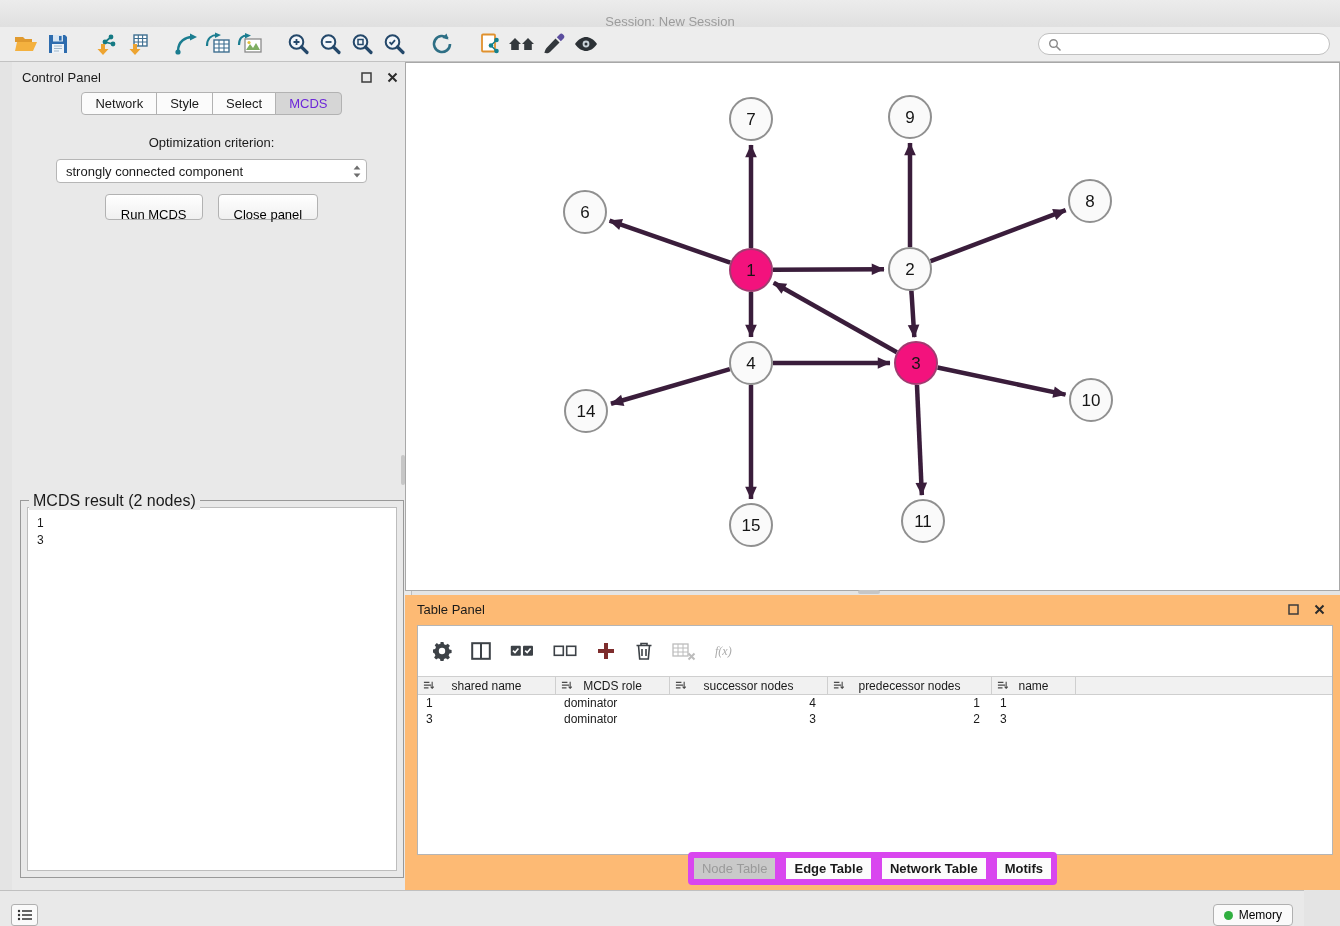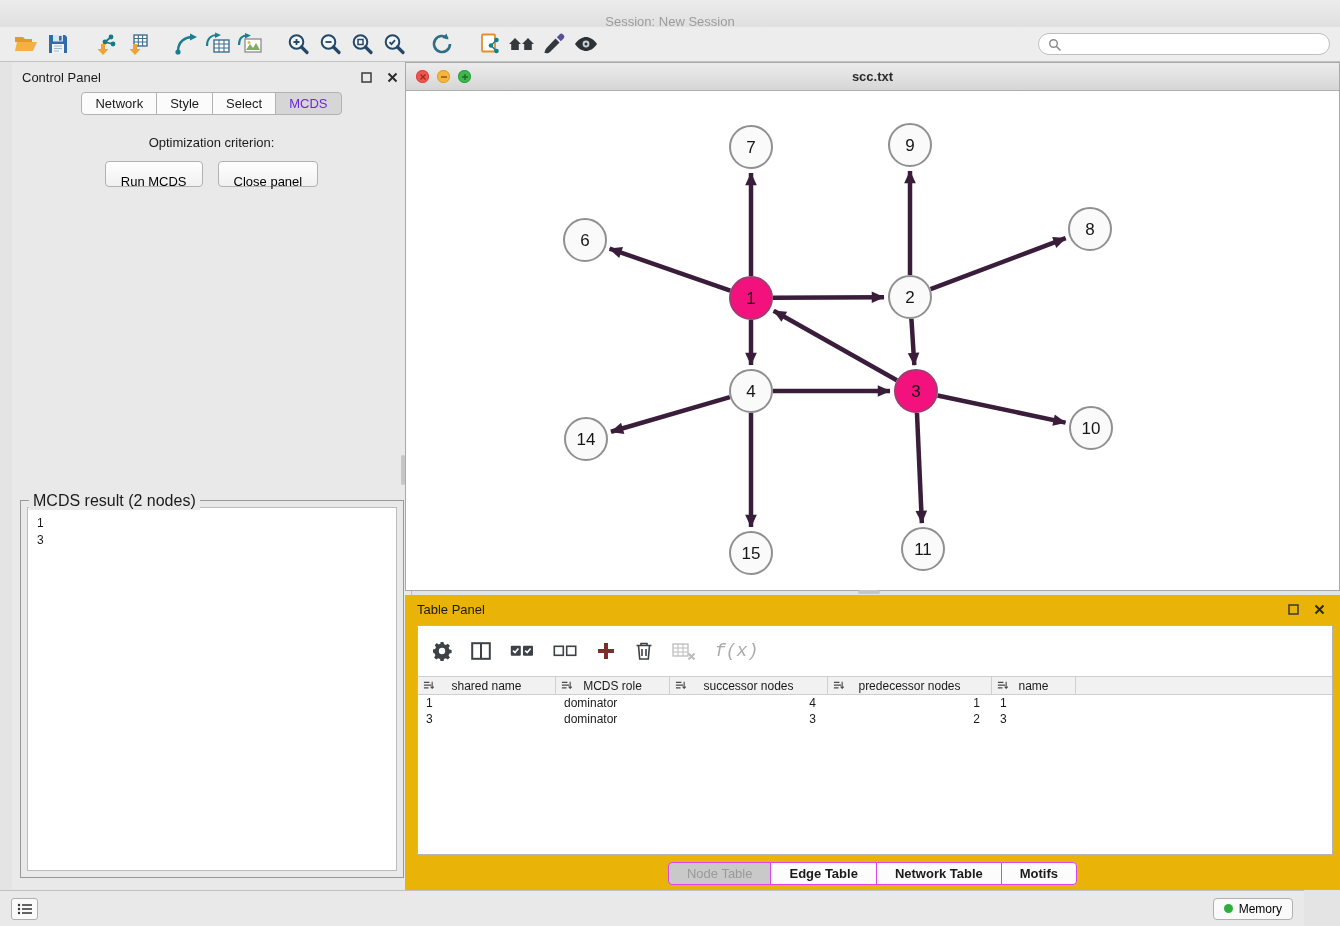--- a/index.html
+++ b/index.html
@@ -42,42 +42,42 @@
   .traffic{display:flex;gap:8px;position:absolute;left:10px;top:7px}
   .tl{width:13px;height:13px;border-radius:50%;display:flex;align-items:center;justify-content:center;cursor:pointer;padding:0;border:none}
   .tl.red{background:#f1564e;box-shadow:inset 0 0 0 1px #d8453e}
   .tl.yellow{background:#f6b53c;box-shadow:inset 0 0 0 1px #dd9f2f}
   .tl.green{background:#3fb64f;box-shadow:inset 0 0 0 1px #2f9e3f}
   .nw-title{flex:1;text-align:center;font-size:13px;font-weight:700;color:#2b2b2b}
   .nw-canvas{position:relative;width:933px;height:499px;background:#fff;overflow:hidden}
   .nw-canvas svg text{font-family:"Liberation Sans",sans-serif}
 
   
-  .table-panel{position:absolute;left:405px;top:595px;width:935px;height:295px;background:#eab308}
+  .table-panel{position:absolute;left:405px;top:595px;width:935px;height:295px;background:#fdba74}
   .tp-header{height:28px;display:flex;align-items:center;padding:0 12px;gap:8px}
   .tp-header .title{flex:1;font-size:13px}
   .tp-content{position:absolute;left:12px;top:30px;width:916px;height:230px;background:#fff;border:1px solid #b5b5b5;overflow:hidden}
   .tp-toolbar{height:50px;display:flex;align-items:center;padding:0 14px;gap:19px}
   .tp-tbb{border:none;background:transparent;cursor:pointer;display:flex;align-items:center;justify-content:center;padding:0}
-  .fx{font-family:Liberation Mono, monospace;font-style:italic;font-size:18px;color:#aaa}
+  .fx{font-family:Liberation Serif, serif;font-style:italic;font-size:12px;color:#aaa}
   .tp-grid-header{height:19px;display:flex;background:#f1f1f1;border-top:1px solid #cfcfcf;border-bottom:1px solid #cfcfcf}
   .th{position:relative;display:flex;align-items:center;justify-content:center;border-right:1px solid #cfcfcf;font-size:12px;cursor:pointer}
   .th .sort-wrap{position:absolute;left:5px;top:3px}
   .trow{display:flex;height:16px;align-items:center;font-size:12px;cursor:default}
   .td{height:16px;line-height:16px;padding:0 8px;white-space:nowrap;overflow:hidden}
   .w0{width:138px}.w1{width:114px}.w2{width:158px}.w3{width:164px}.w4{width:84px}
   .td.w2,.td.w3{text-align:right;padding-right:12px}
   .tp-tabs{position:absolute;left:0;right:0;bottom:5px;display:flex;justify-content:center}
-  .tp-tab{border:1px solid #d946ef;background:#fcfcfc;padding:3px 18px;font-size:13px;font-weight:700;margin-left:-1px;cursor:pointer}
+  .tp-tab{border:6px solid #d946ef;background:#fcfcfc;padding:3px 8px;font-size:13px;font-weight:700;margin-left:-1px;cursor:pointer}
   .tp-tab:first-child{border-radius:4px 0 0 4px;margin-left:0}
   .tp-tab:last-child{border-radius:0 4px 4px 0}
   .tp-tab.active{background:#c9c9c9;color:#9a9a9a;font-weight:400}
 
   
-  .statusbar{position:absolute;left:0;top:890px;width:1304px;height:36px;background:#e9e9e9;border-top:1px solid #c0c0c0;display:flex;align-items:center;padding:0 11px}
+  .statusbar{position:absolute;left:0;top:890px;width:1304px;height:36px;background:#e9e9e9;border-top:1px solid #c0c0c0;display:flex;align-items:flex-end;padding:0 11px}
   .sb-left-btn{width:27px;height:22px;background:#fafafa;border:1px solid #b0b0b0;border-radius:3px;display:flex;align-items:center;justify-content:center;cursor:pointer}
   .memory-btn{margin-left:auto;height:22px;background:#fafafa;border:1px solid #b0b0b0;border-radius:4px;display:flex;align-items:center;gap:6px;padding:0 10px;font-size:12px;cursor:pointer;font-family:"Liberation Sans",sans-serif}
   .memory-dot{width:9px;height:9px;border-radius:50%;background:#2fae3f}
 
   .v-handle{position:absolute;left:401px;top:455px;width:4px;height:30px;background:#c6c6c6;border-radius:2px}
   .h-handle{position:absolute;left:858px;top:590px;width:22px;height:4px;background:#c6c6c6;border-radius:2px}
 </style>
 </head>
 <body>
 
@@ -231,54 +231,41 @@
         </svg>
       </button>
   </div>
   <div class="cp-tabs" id="control-tabs">
       <div class="cp-tab">Network</div>
       <div class="cp-tab">Style</div>
       <div class="cp-tab">Select</div>
       <div class="cp-tab active">MCDS</div>
     </div>
   <div class="cp-opt-label">Optimization criterion:</div>
+  <div class="cp-select">
+    <span class="sel-val">strongly connected component</span>
+    <svg width="10" height="15" viewBox="0 0 10 15">
+        <path d="M5 1.5l3.4 4H1.6z" fill="#6d6d6d"></path>
+        <path d="M5 13.5l3.4-4H1.6z" fill="#6d6d6d"></path>
+      </svg>
+  </div>
   <div class="cp-buttons">
     <button class="cp-btn">Run MCDS</button>
     <button class="cp-btn">Close panel</button>
   </div>
   <div class="result-box">
     <span class="result-title">MCDS result (2 nodes)</span>
     <div class="result-inner" id="result-lines">
         <div>1</div>
         <div>3</div>
       </div>
   </div>
 </div>
 
 <div class="network-window">
-  <div class="nw-titlebar">
-    <div class="traffic">
-      <button class="tl red">
-          <svg width="8" height="8" viewBox="0 0 8 8">
-            <path d="M1.5 1.5l5 5M6.5 1.5l-5 5" stroke="#9c2c24" stroke-width="1.4"></path>
-          </svg>
-        </button>
-      <button class="tl yellow">
-          <svg width="8" height="8" viewBox="0 0 8 8">
-            <path d="M1 4h6" stroke="#985f10" stroke-width="1.6"></path>
-          </svg>
-        </button>
-      <button class="tl green">
-          <svg width="8" height="8" viewBox="0 0 8 8">
-            <path d="M4 1v6M1 4h6" stroke="#1e6b25" stroke-width="1.4"></path>
-          </svg>
-        </button>
-    </div>
-    <span class="nw-title">scc.txt</span>
-  </div>
   <div class="nw-canvas">
     <svg id="network-svg" width="933" height="499" viewBox="0 0 933 499">
       <defs>
         <marker id="arrowhead" viewBox="0 0 12 12" refX="10.5" refY="6" markerWidth="16" markerHeight="14" markerUnits="userSpaceOnUse" orient="auto">
           <path id="arrowhead-path" d="M0 1 L11 6 L0 11 Z" fill="#3a1d3b"></path>
         </marker>
       </defs>
     <line x1="345" y1="185" x2="345" y2="82" stroke="#3a1d3b" stroke-width="4.5" marker-end="url(#arrowhead)"></line>
         <line x1="324.23121807335133" y1="199.7434376400866" x2="203.54492409513023" y2="157.5759373344431" stroke="#3a1d3b" stroke-width="4.5" marker-end="url(#arrowhead)"></line>
         <line x1="366.9995649035371" y1="206.86163795658152" x2="478.0005142049107" y2="206.16351877858546" stroke="#3a1d3b" stroke-width="4.5" marker-end="url(#arrowhead)"></line>

